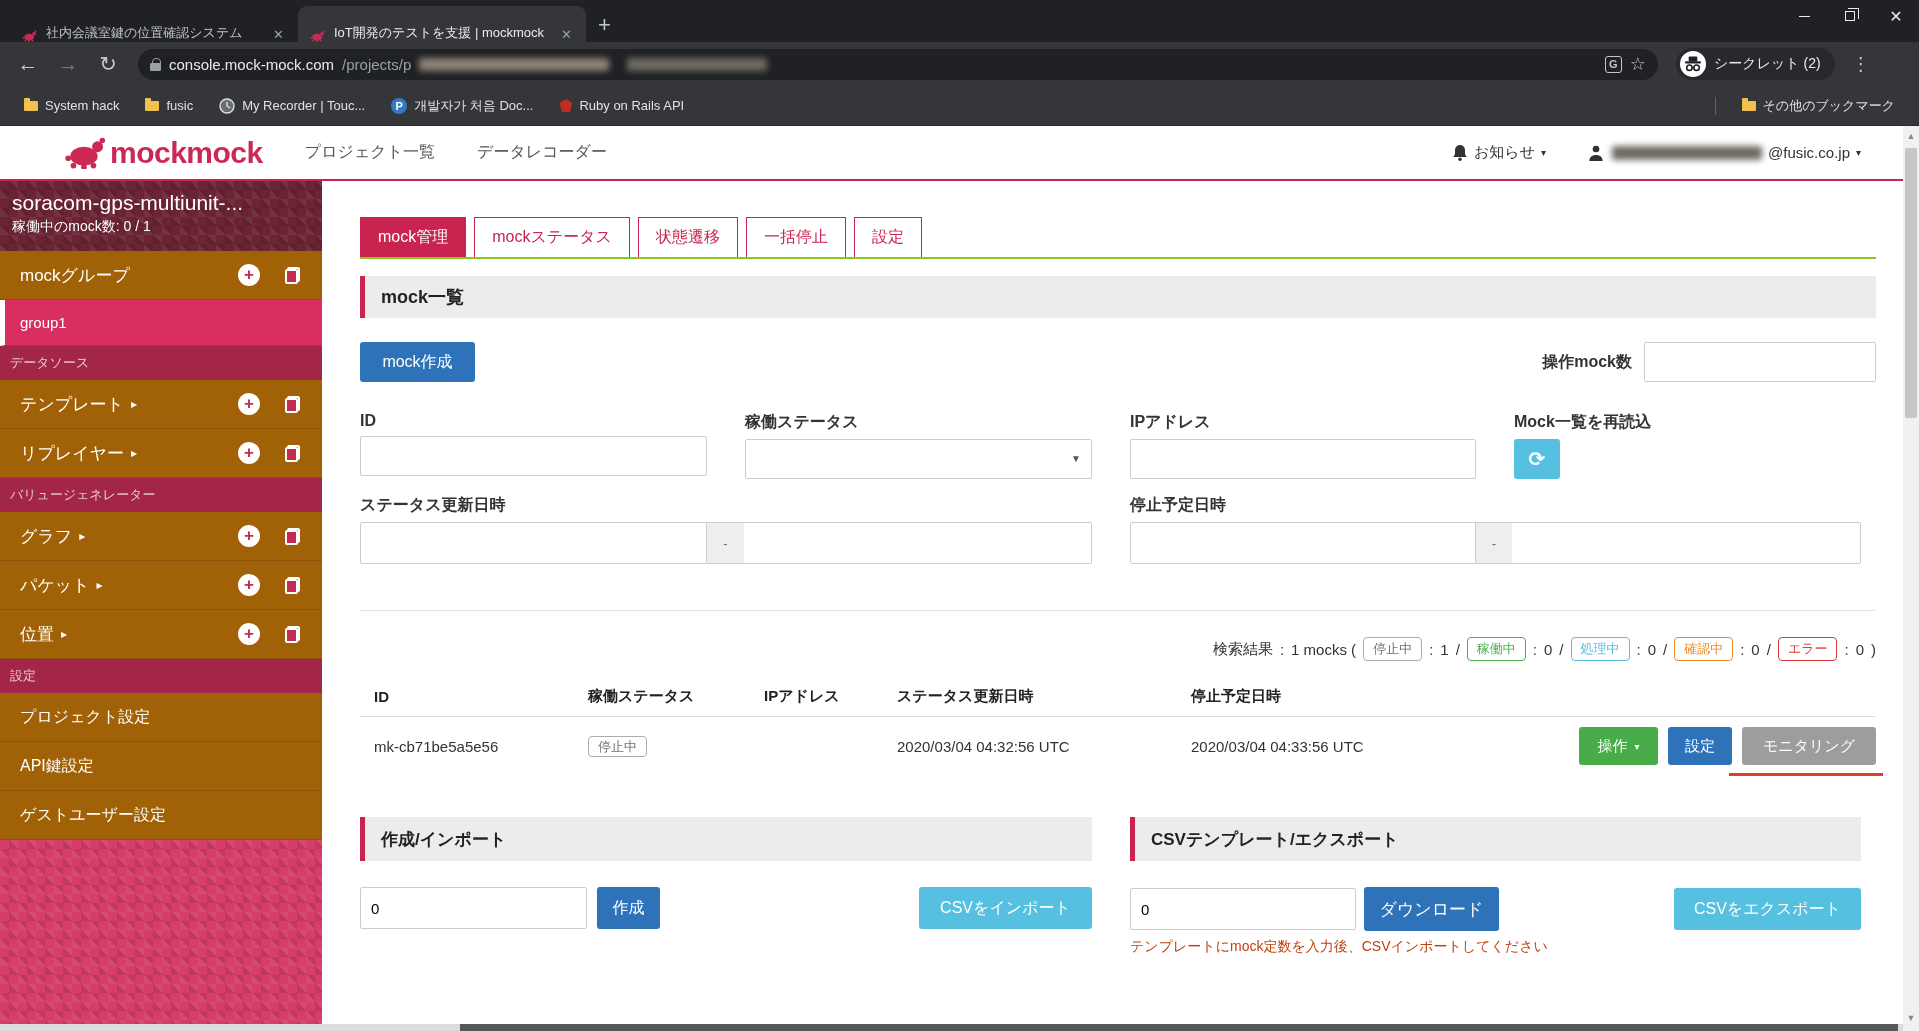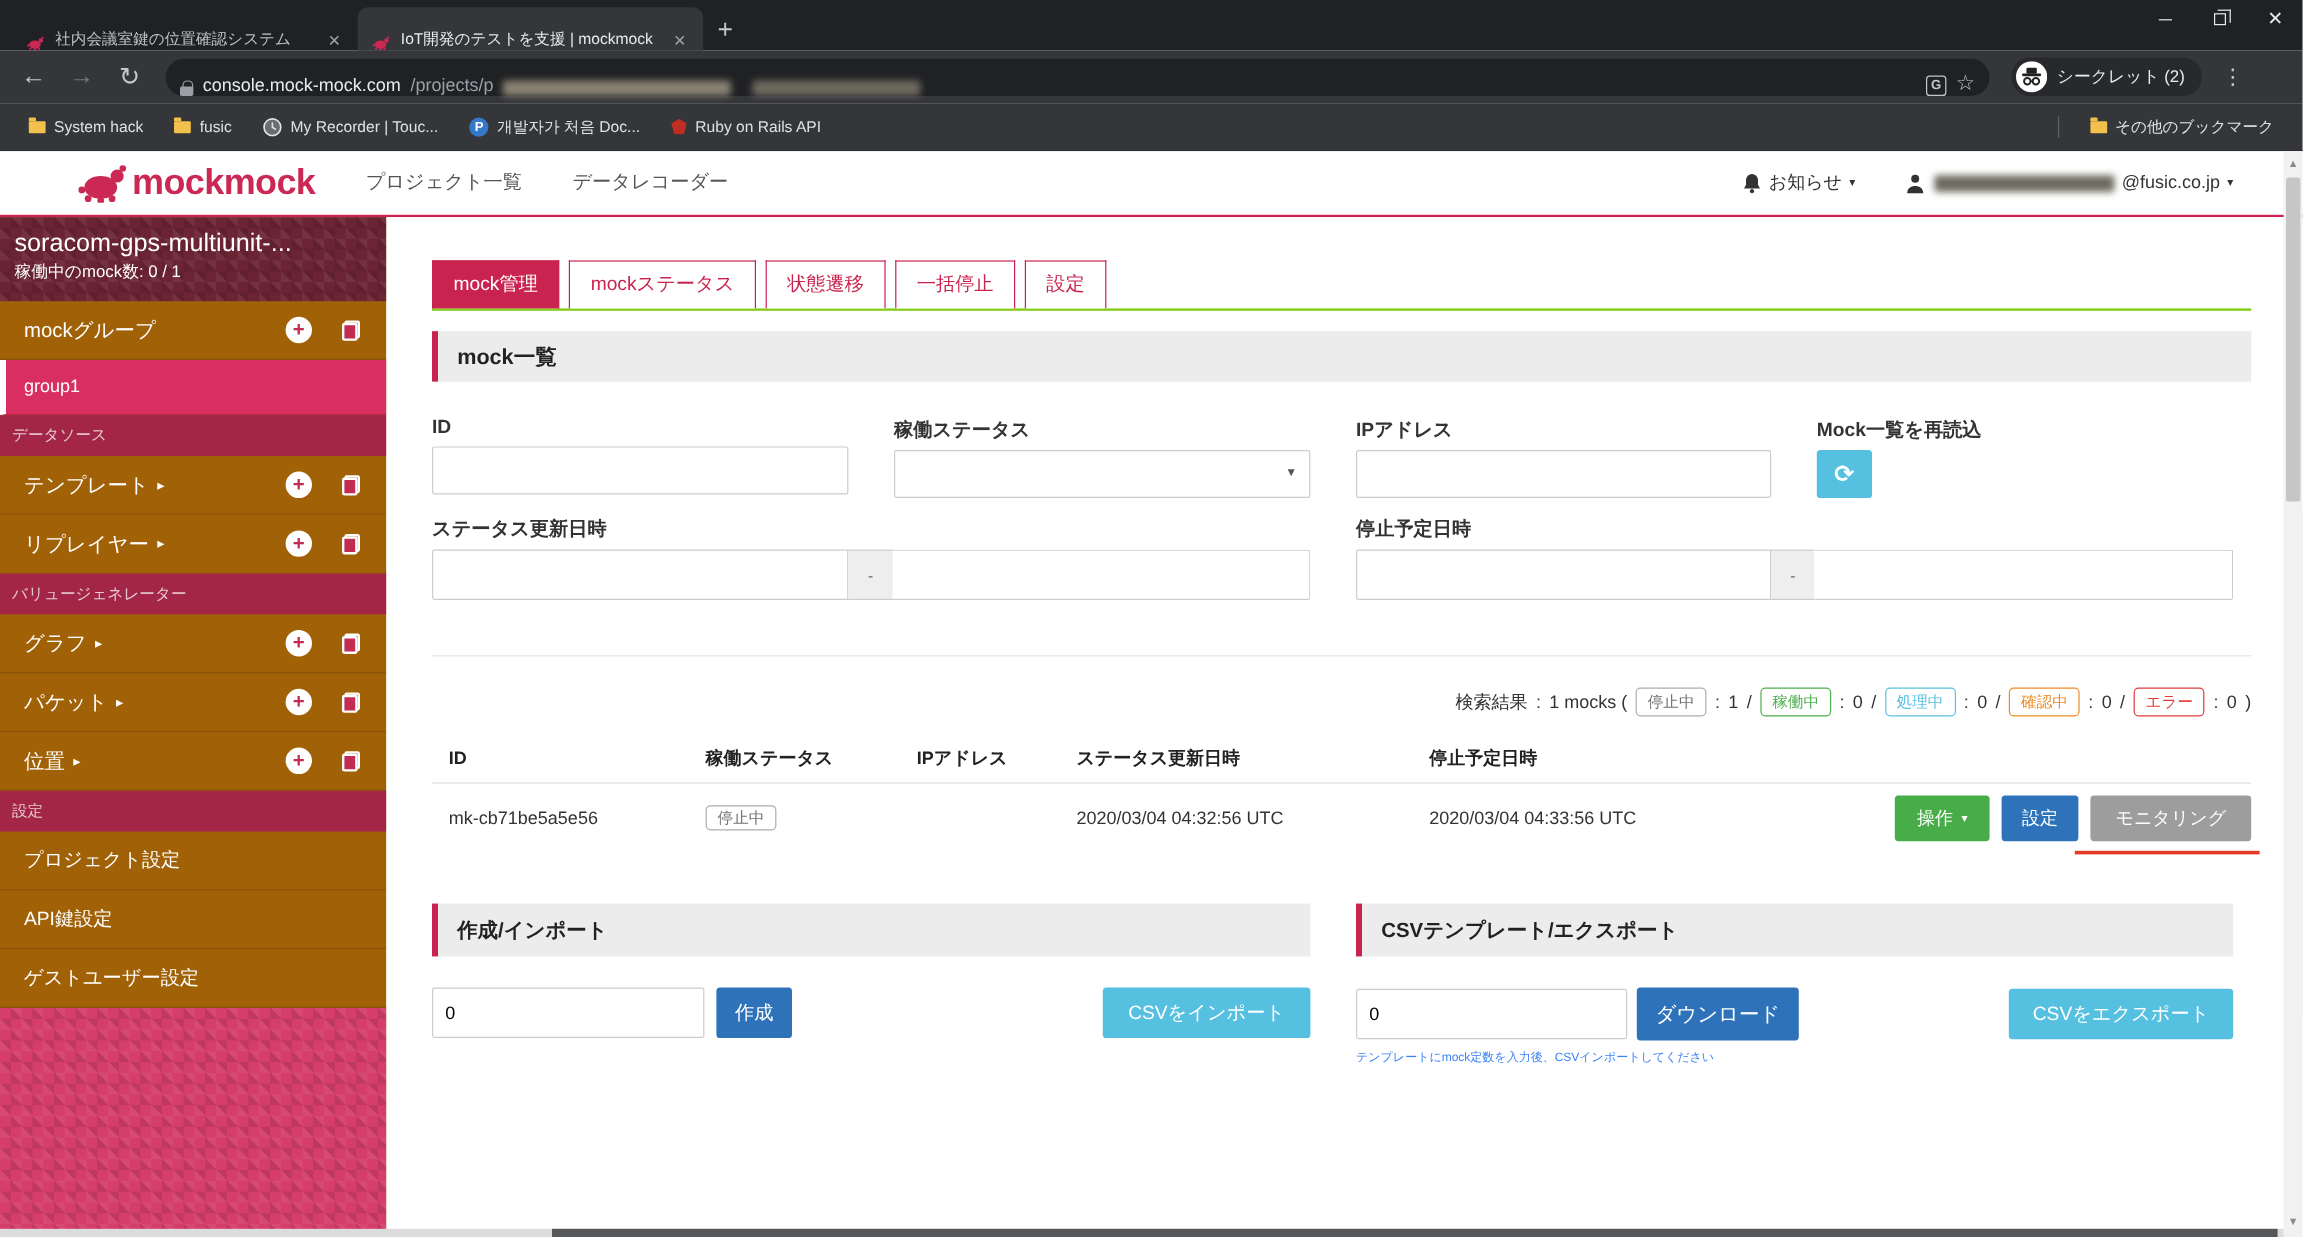--- a/index.html
+++ b/index.html
@@ -14,21 +14,21 @@
   .btab .x{font-size:13px;color:#9aa0a6;padding:0 4px;cursor:default}
   .newtab{color:#c4c7ca;font-size:22px;margin:0 0 6px 12px;line-height:22px}
   .winctl{position:absolute;right:0;top:0;height:32px;display:flex}
   .winctl .wbtn{width:46px;display:flex;align-items:center;justify-content:center;color:#e8eaed}
   .ic-min{width:11px;border-bottom:1.5px solid #e8eaed;height:1px;display:inline-block}
   .ic-max{width:10px;height:10px;border:1.2px solid #e8eaed;display:inline-block;position:relative;background:#202124}
   .ic-max::before{content:"";position:absolute;left:2px;top:-4px;width:10px;height:10px;border:1.2px solid #e8eaed;border-left:none;border-bottom:none}
   .toolbar{height:44px;background:#35363a;display:flex;align-items:center;padding:0 12px;gap:8px}
   .navic{color:#c4c7ca;font-size:21px;width:32px;text-align:center}
   .navic.dim{color:#76797d}
-  .omnibox{flex:0 0 auto;width:1520px;height:31px;background:#202124;border-radius:16px;display:flex;align-items:flex-end;padding:0 12px;gap:8px;margin-left:6px}
+  .omnibox{flex:0 0 auto;width:1520px;height:31px;background:#202124;border-radius:16px;display:flex;align-items:center;padding:0 12px;gap:8px;margin-left:6px}
   .lock{width:11px;height:13px;position:relative;display:inline-block}
   .lock::before{content:"";position:absolute;left:2px;top:0;width:7px;height:8px;border:1.6px solid #9aa0a6;border-radius:4px 4px 0 0}
   .lock::after{content:"";position:absolute;left:0;bottom:0;width:11px;height:8px;background:#9aa0a6;border-radius:1.5px}
   .host{color:#e8eaed;font-size:15px}
   .upath{color:#9aa0a6;font-size:15px}
   .blur1{width:190px;height:13px;background:#8a8274;filter:blur(3px);border-radius:2px}
   .blur2{width:140px;height:13px;background:#6e6a60;filter:blur(3px);border-radius:2px;margin-left:10px}
   .omnispace{flex:1}
   .trans{width:17px;height:17px;border:1.6px solid #c4c7ca;border-radius:3px;color:#c4c7ca;font-size:11px;font-weight:bold;text-align:center;line-height:14px}
   .star{color:#c4c7ca;font-size:18px}
@@ -124,21 +124,21 @@
   .redline{position:absolute;right:-7px;bottom:-11px;width:154px;height:3px;background:#e43a28}
   .bottomgrid{margin-top:42px;display:grid;grid-template-columns:732px 731px;gap:38px}
   .bsec .banner{margin-top:0;font-size:17px;height:44px}
   .brow{margin-top:26px;display:flex;align-items:center}
   .cin{height:42px;border:1px solid #ccc;border-radius:2px;font-size:15px;padding:0 10px}
   .cw1{width:227px}.cw2{width:226px}
   .mkbtn{width:63px;height:42px;margin-left:10px}
   .dlbtn{width:135px;height:44px;margin-left:8px;font-size:17px}
   .csvbtn{margin-left:auto;height:42px;font-size:16px}
   .cs1{width:173px}.cs2{width:187px}
-  .note{margin-top:7px;font-size:10px;color:#3b82f6}
+  .note{margin-top:7px;font-size:14px;color:#c2410c}
 
   
   .vscroll{position:absolute;top:126px;right:0;width:16px;bottom:0;background:#f1f1f1}
   .vthumb{position:absolute;top:22px;left:2px;width:12px;height:270px;background:#c6c6c6;border-radius:2px}
   .varr{position:absolute;left:0;width:16px;text-align:center;font-size:9px;color:#8a8a8a}
   .varr.up{top:5px}.varr.down{bottom:8px}
   .hscroll{position:absolute;left:0;right:16px;bottom:0;height:7px;background:#dcdcdc}
   .hthumb{position:absolute;left:460px;right:5px;top:0;height:7px;background:#54585b}
 
   svg{display:block}
@@ -353,20 +353,25 @@
       <nav class="mtabs">
         <span class="mtab active">mock管理</span>
         <span class="mtab">mockステータス</span>
         <span class="mtab">状態遷移</span>
         <span class="mtab">一括停止</span>
         <span class="mtab">設定</span>
       </nav>
 
       <div class="banner">mock一覧</div>
 
+      <div class="toolrow">
+        <button class="btn b-blue mockcreate">mock作成</button>
+        <span class="oplabel">操作mock数</span>
+        <input class="opinput" style="">
+      </div>
 
 
       <div class="filters">
         <div class="frow">
           <div class="fcol w347">
             <span class="flabel">ID</span>
             <input class="tin" style="">
           </div>
           <div class="fcol w347">
             <span class="flabel">稼働ステータス</span>

